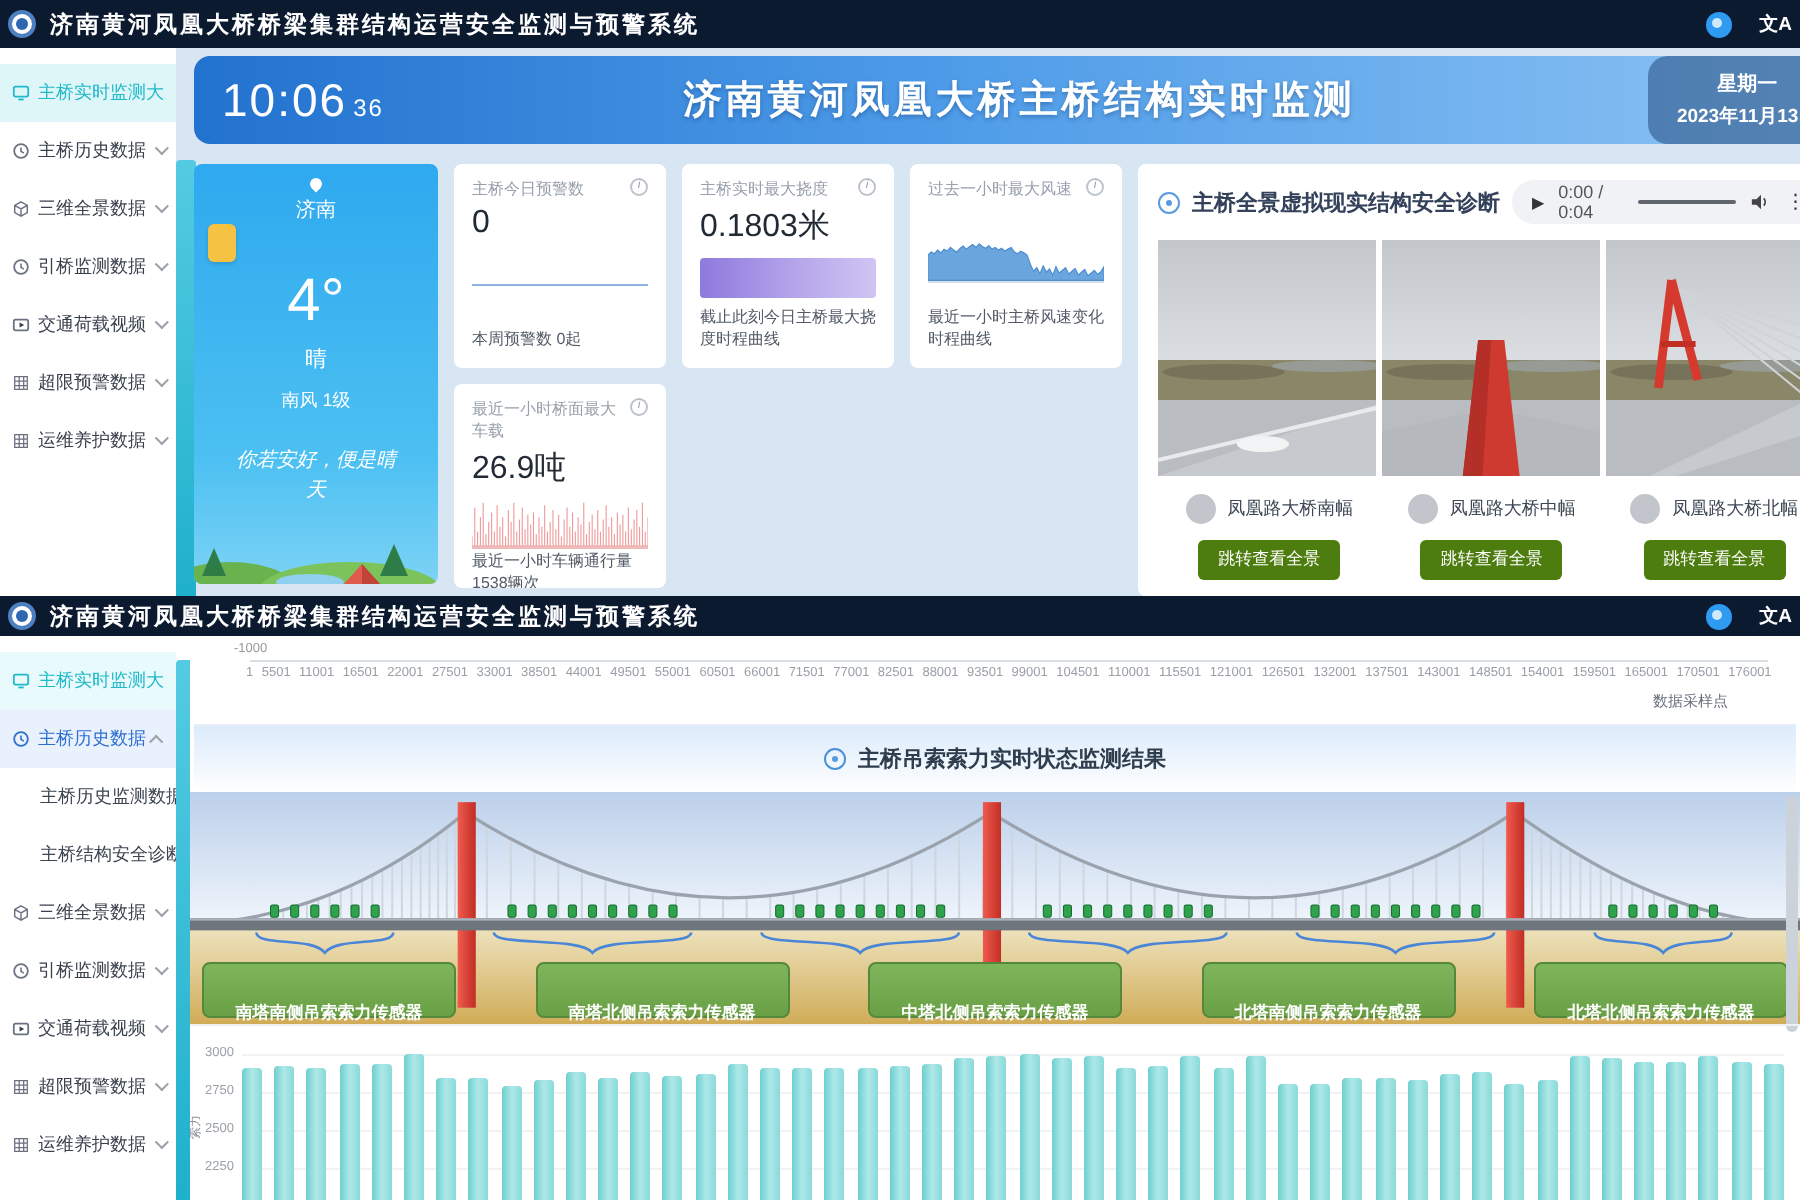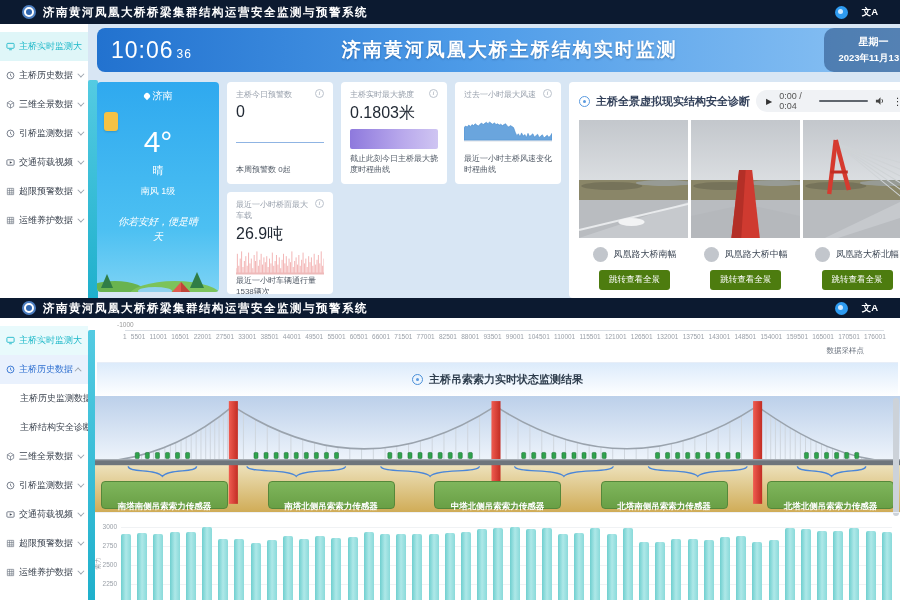--- a/index.html
+++ b/index.html
@@ -4,21 +4,21 @@
 <style>
   * { margin:0; padding:0; box-sizing:border-box; }
   html,body { width:900px; height:600px; overflow:hidden; background:#0c1a30;
     font-family:"Liberation Sans","DejaVu Sans",sans-serif; }
   .window { position:absolute; left:0; width:900px; overflow:hidden; }
   #win-top { top:0; height:298px; }
   #win-bottom { top:298px; height:302px; }
 
   
   .titlebar { height:24px; background:#0c1a30; display:flex; align-items:center;
-    padding:0 22px; gap:7px; color:#fff; }
+    padding:0 4px; gap:7px; color:#fff; }
   #win-bottom .titlebar { height:20px; }
   .app-icon { width:14px; height:14px; border-radius:50%; background:#fff;
     border:2px solid #4d7fc1; position:relative; flex:0 0 auto; }
   .app-icon::after { content:""; position:absolute; left:2px; top:2px; width:6px; height:6px;
     border-radius:50%; background:#2f66b0; }
   .tb-title { font-size:11.5px; font-weight:bold; letter-spacing:1.5px; white-space:nowrap; }
   .tb-icons { margin-left:auto; display:flex; align-items:center; gap:14px; }
   .circle-ico { width:13px; height:13px; border-radius:50%; background:#2e9bf0; position:relative; }
   .circle-ico::after { content:""; position:absolute; left:3px; top:3px; width:5px; height:5px;
     border-radius:50%; background:#cfe9ff; }
@@ -65,21 +65,21 @@
     padding:4px 14px; text-align:center; height:100%; display:flex; flex-direction:column;
     justify-content:center; border-top-right-radius:8px; border-bottom-right-radius:8px; }
   .date-box .wd { font-size:10px; font-weight:bold; }
   .date-box .dt { font-size:9.5px; font-weight:bold; margin-top:3px; }
 
   .content-row { display:flex; gap:8px; margin-top:10px; }
 
   
   .weather { width:122px; height:210px; border-radius:4px; overflow:hidden; position:relative;
     background:linear-gradient(180deg,#2fa9ef,#4cc0f2 70%,#7dd3f5); color:#fff; text-align:center; }
-  .w-city { margin-top:7px; font-size:10px; display:flex; justify-content:center; align-items:center; gap:3px; }
+  .w-city { margin-top:7px; font-size:10px; display:flex; justify-content:center; align-items:center; gap:3px;flex-direction:column; }
   .pin { width:6px; height:6px; background:#fff; border-radius:50% 50% 50% 0; transform:rotate(-45deg); }
   .w-badge { position:absolute; left:7px; top:30px; width:14px; height:19px; border-radius:3px;
     background:#f6c244; box-shadow:0 1px 2px rgba(0,0,0,.15); }
   .w-temp { margin-top:22px; font-size:30px; font-weight:300; }
   .w-cond { font-size:11px; margin-top:4px; }
   .w-wind { font-size:9px; margin-top:7px; }
   .w-motto { margin-top:16px; font-size:10px; line-height:15px; padding:0 10px;font-style:italic; }
   .w-illus { position:absolute; bottom:0; left:0; width:100%; height:34px; }
 
   

